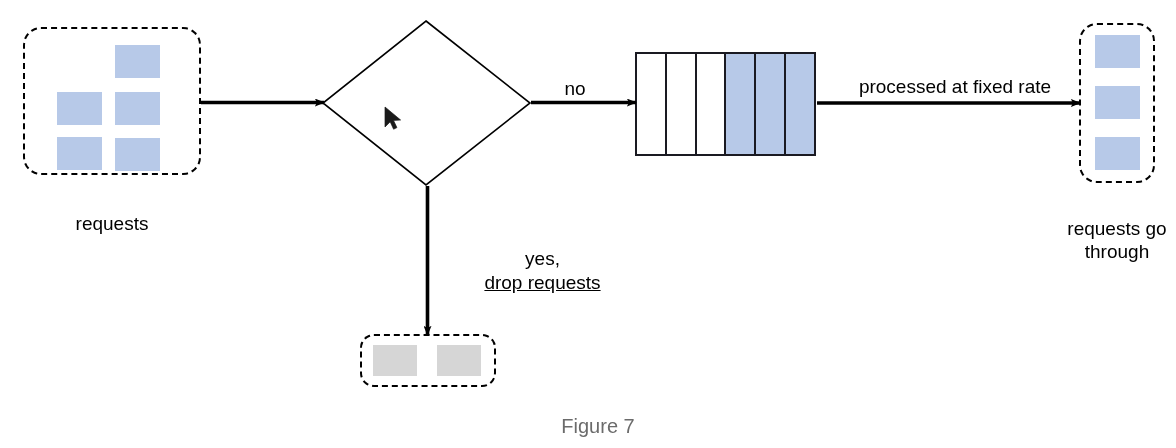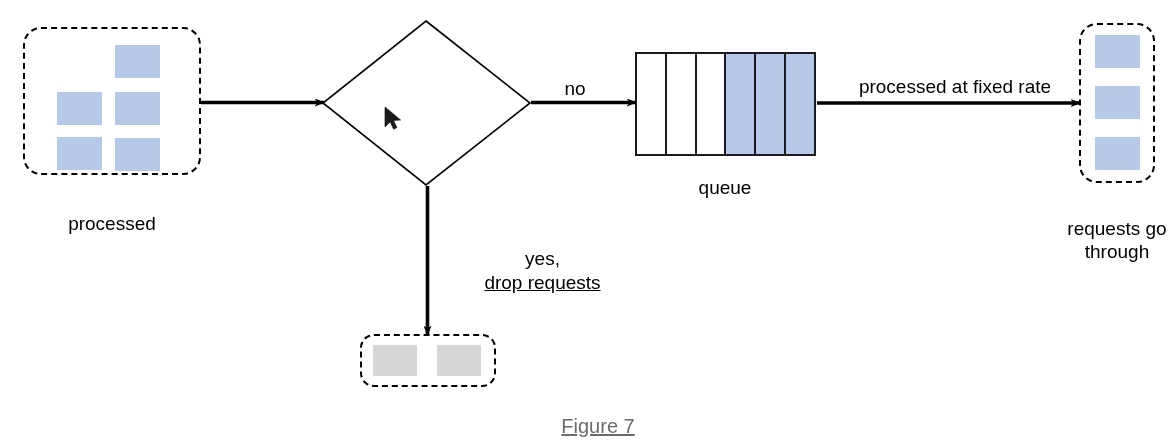--- a/index.html
+++ b/index.html
@@ -87,56 +87,55 @@
 <div id="canvas">
 
   <div class="abs dashed-box" id="requests-box" style="left:23px; top:27px; width:178px; height:148px;">
   </div>
   <div class="abs tile-blue" style="left:57px; top:92px;  width:45px; height:33px;"></div>
   <div class="abs tile-blue" style="left:57px; top:137px; width:45px; height:33px;"></div>
   <div class="abs tile-blue" style="left:115px; top:45px;  width:45px; height:33px;"></div>
   <div class="abs tile-blue" style="left:115px; top:92px;  width:45px; height:33px;"></div>
   <div class="abs tile-blue" style="left:115px; top:138px; width:45px; height:33px;"></div>
 
-  <div class="abs label center" style="left:22px; top:201px; width:180px;">processed</div>
+  <div class="abs label center" style="left:22px; top:201px; width:180px;">requests</div>
 
   <div class="abs label center" style="left:351px; top:88px; width:150px;">bucket full?</div>
 
   <div class="abs label center" style="left:545px; top:66px; width:60px;">no</div>
 
   <div class="abs label center" style="left:455px; top:236px; width:175px;">yes,</div>
   <div class="abs label center" style="left:455px; top:260px; width:175px;text-decoration:underline;">drop requests</div>
 
   <div class="abs label center" style="left:831px; top:64px; width:248px;">processed at fixed rate</div>
 
   <div class="abs" id="queue-box" style="left:635px; top:52px; width:181px; height:104px;">
     <div class="queue-cell empty"></div>
     <div class="queue-cell empty"></div>
     <div class="queue-cell empty"></div>
     <div class="queue-cell filled"></div>
     <div class="queue-cell filled"></div>
     <div class="queue-cell filled"></div>
   </div>
-  <div class="abs label center" style="left:655px; top:165px; width:140px;">queue</div>
 
   <div class="abs dashed-box" id="dropped-box" style="left:360px; top:334px; width:136px; height:53px; border-radius:14px;">
   </div>
   <div class="abs tile-gray" style="left:373px; top:345px; width:44px; height:31px;"></div>
   <div class="abs tile-gray" style="left:437px; top:345px; width:44px; height:31px;"></div>
 
   <div class="abs dashed-box" id="output-box" style="left:1079px; top:23px; width:76px; height:160px;">
   </div>
   <div class="abs tile-blue" style="left:1095px; top:35px;  width:45px; height:33px;"></div>
   <div class="abs tile-blue" style="left:1095px; top:86px;  width:45px; height:33px;"></div>
   <div class="abs tile-blue" style="left:1095px; top:137px; width:45px; height:33px;"></div>
 
   <div class="abs label center" style="left:1041px; top:206px; width:152px;">requests go</div>
   <div class="abs label center" style="left:1041px; top:229px; width:152px;">through</div>
 
-  <div class="abs caption" style="left:498px; top:414px; width:200px;text-decoration:underline;">Figure 7</div>
+  <div class="abs caption" style="left:498px; top:414px; width:200px;">Figure 7</div>
 
   <svg id="vector-layer" viewBox="0 0 1176 448">
     <defs>
       <marker id="arrowhead" markerWidth="10" markerHeight="8" refX="9.2" refY="4" orient="auto" markerUnits="userSpaceOnUse">
         <path d="M0,0 L10,4 L0,8 L2.2,4 Z" fill="#000000"></path>
       </marker>
     </defs>
 
     <polygon points="426,21 530,103 426,185 323,103" fill="#ffffff" stroke="#000000" stroke-width="1.6"></polygon>
 

